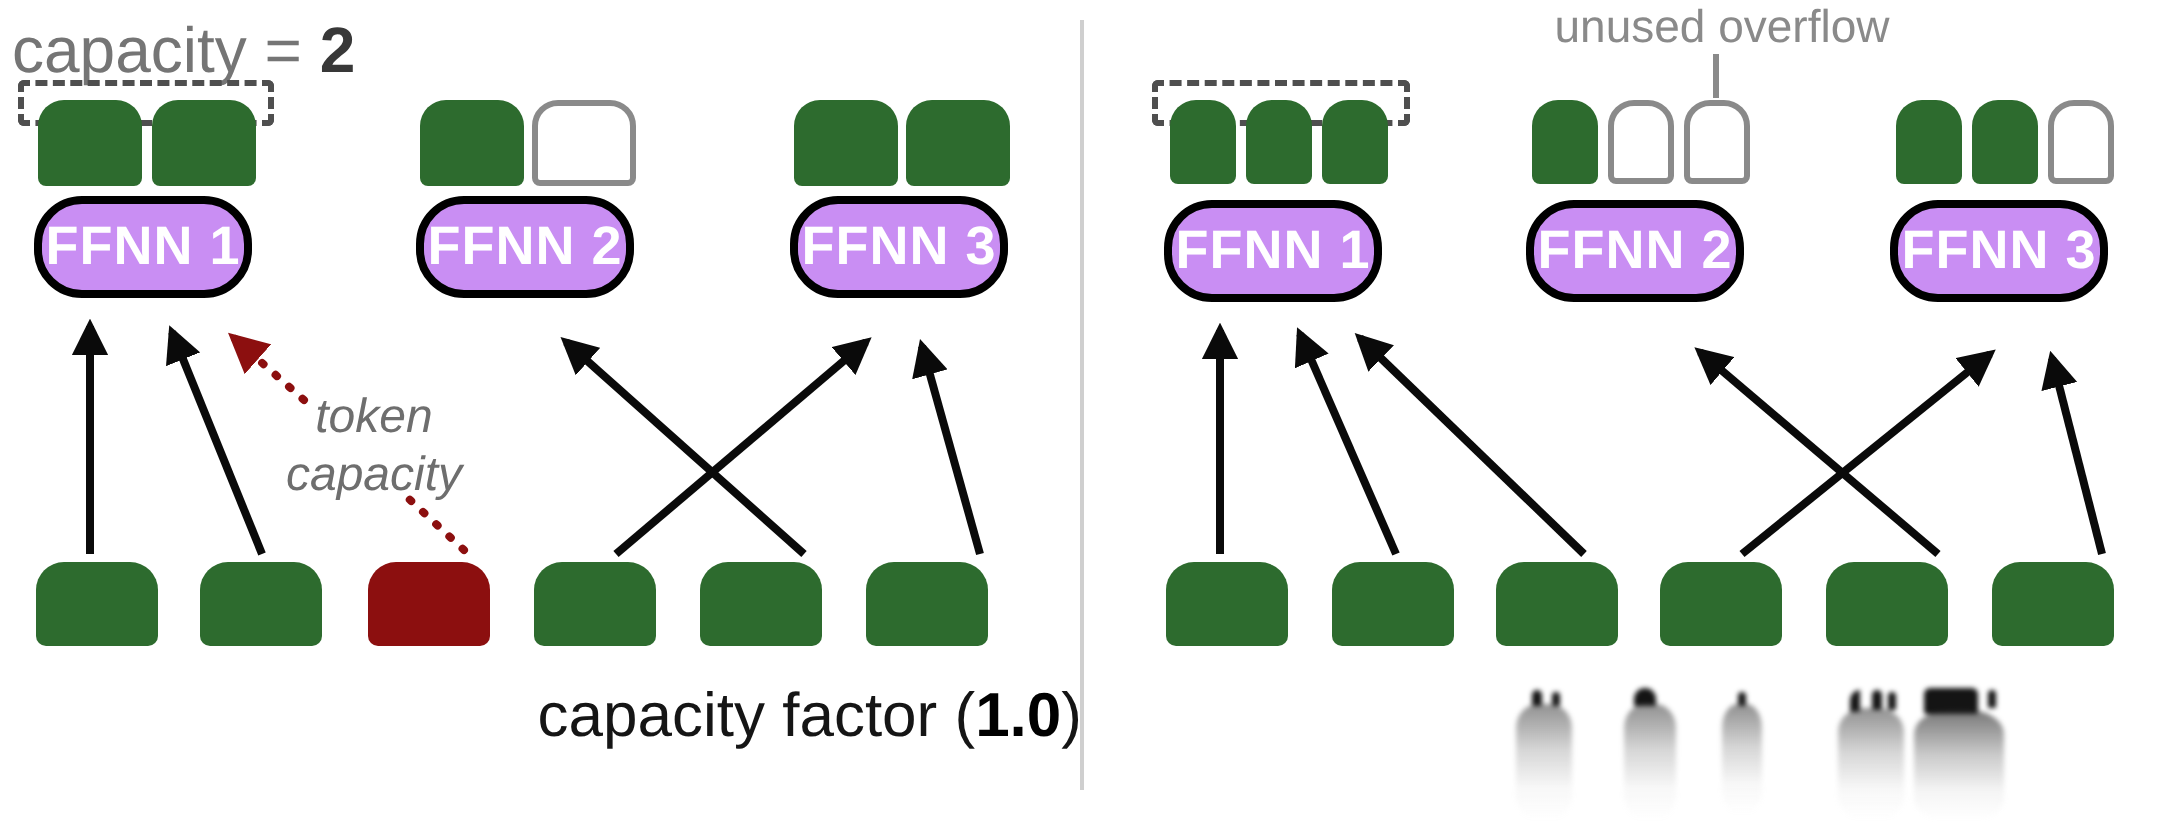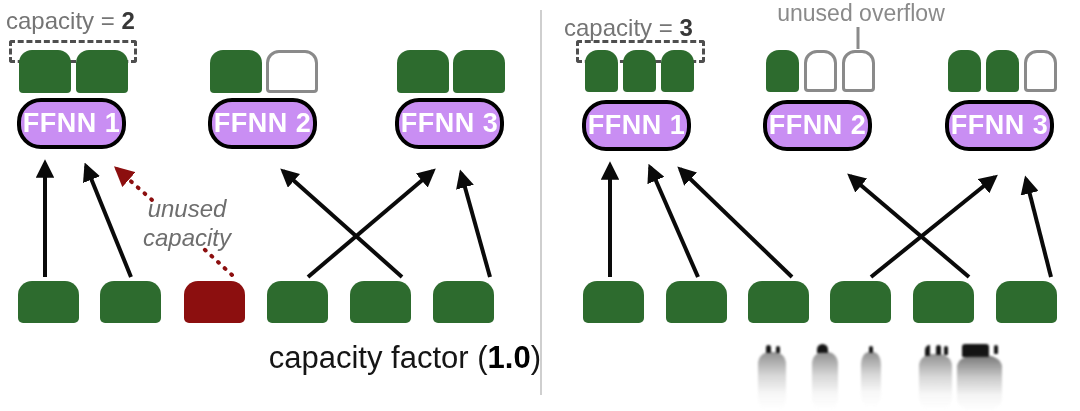--- a/index.html
+++ b/index.html
@@ -5,21 +5,21 @@
   html,body{margin:0;padding:0;background:#fff;}
   .stage{
     position:relative;width:1080px;height:411px;overflow:hidden;
     font-family:"Liberation Sans", sans-serif;background:#fff;
     --token-green:#2d6b2e; --overflow-red:#8c0f0f; --expert-purple:#c98ef3;
     --empty-border:#8a8a8a; --label-gray:#757575; --arrow-black:#0a0a0a;
   }
   .arrows{position:absolute;inset:0;pointer-events:none;}
   .divider{position:absolute;left:540px;top:10px;width:2px;height:385px;background:#cfcfcf;}
 
-  .cap-label{position:absolute;font-size:24px;color:var(--label-gray);white-space:pre;}
+  .cap-label{position:absolute;font-size:32px;color:var(--label-gray);white-space:pre;}
   .cap-label b{color:#383838;font-weight:700;}
 
   .dashed{position:absolute;border:3px dashed #4f4f4f;border-radius:3px;box-sizing:border-box;height:23px;}
 
   .slot{position:absolute;top:50px;height:43px;box-sizing:border-box;
         border-radius:13px 13px 4px 4px;background:var(--token-green);z-index:2;}
   .slot[data-fill="empty"]{background:#fff;border:3.5px solid var(--empty-border);}
 
   .ffnn{position:absolute;top:98px;width:109px;height:51px;box-sizing:border-box;
         background:var(--expert-purple);border:4px solid #000;border-radius:24px;
@@ -78,27 +78,26 @@
     </div>
 
   <div class="token" style="left:18px" data-kind="routed"></div>
   <div class="token" style="left:100px" data-kind="routed"></div>
   <div class="token" style="left:184px" data-kind="overflow"></div>
   <div class="token" style="left:267px" data-kind="routed"></div>
   <div class="token" style="left:350px" data-kind="routed"></div>
   <div class="token" style="left:433px" data-kind="routed"></div>
 
   <div class="overflow-label">
-    <div>unused</div>
+    <div>token</div>
     <div>capacity</div>
   </div>
 
   <div class="caption"><span>capacity factor (</span><b>1.0</b><span>)</span></div>
 
-  <div class="cap-label" style="left:564px;top:14px"><span>capacity = </span><b>3</b></div>
 
   <div class="dashed" style="left:576px;top:40px;width:129px;"></div>
 
   <div class="unused-label">unused overflow</div>
 
   <div class="slot" style="left:585px;width:33px;height:42px" data-fill="filled"></div>
   <div class="slot" style="left:623px;width:33px;height:42px" data-fill="filled"></div>
   <div class="slot" style="left:661px;width:33px;height:42px" data-fill="filled"></div>
   <div class="slot" style="left:766px;width:33px;height:42px" data-fill="filled"></div>
   <div class="slot" style="left:804px;width:33px;height:42px" data-fill="empty"></div>

